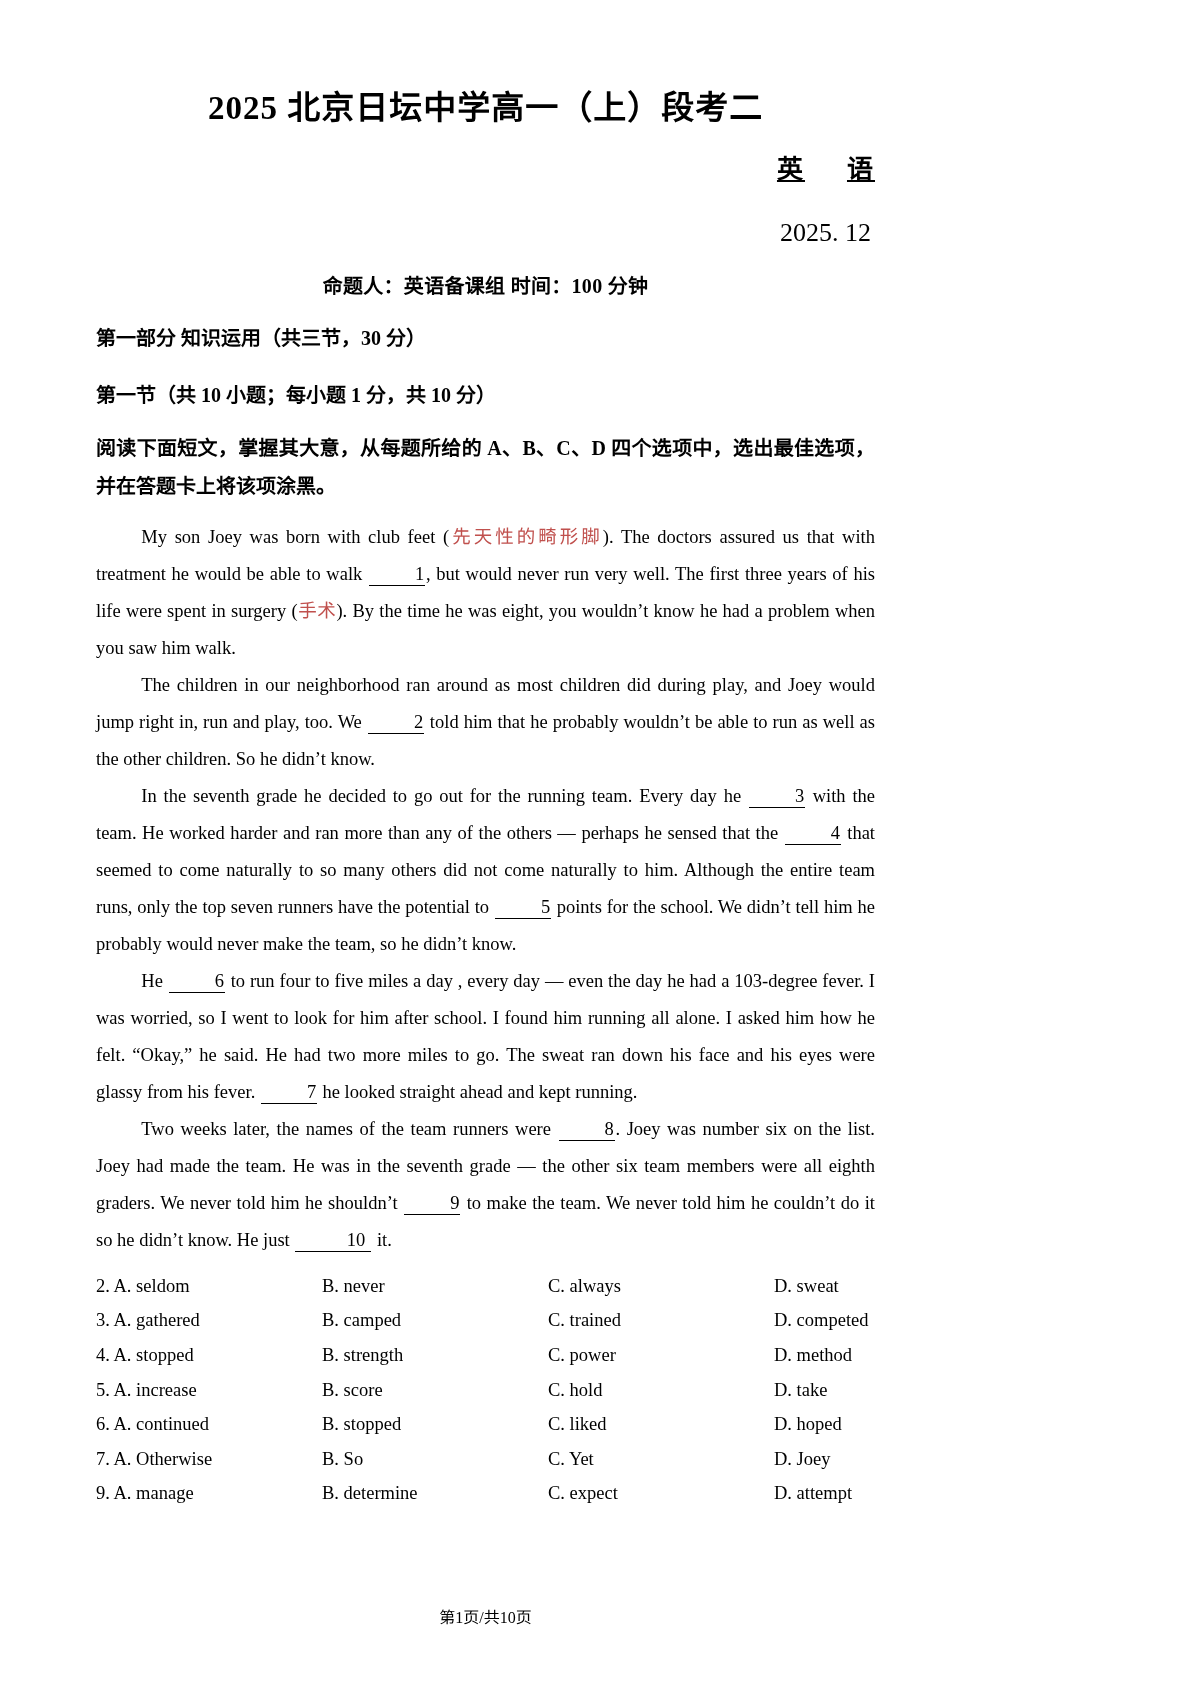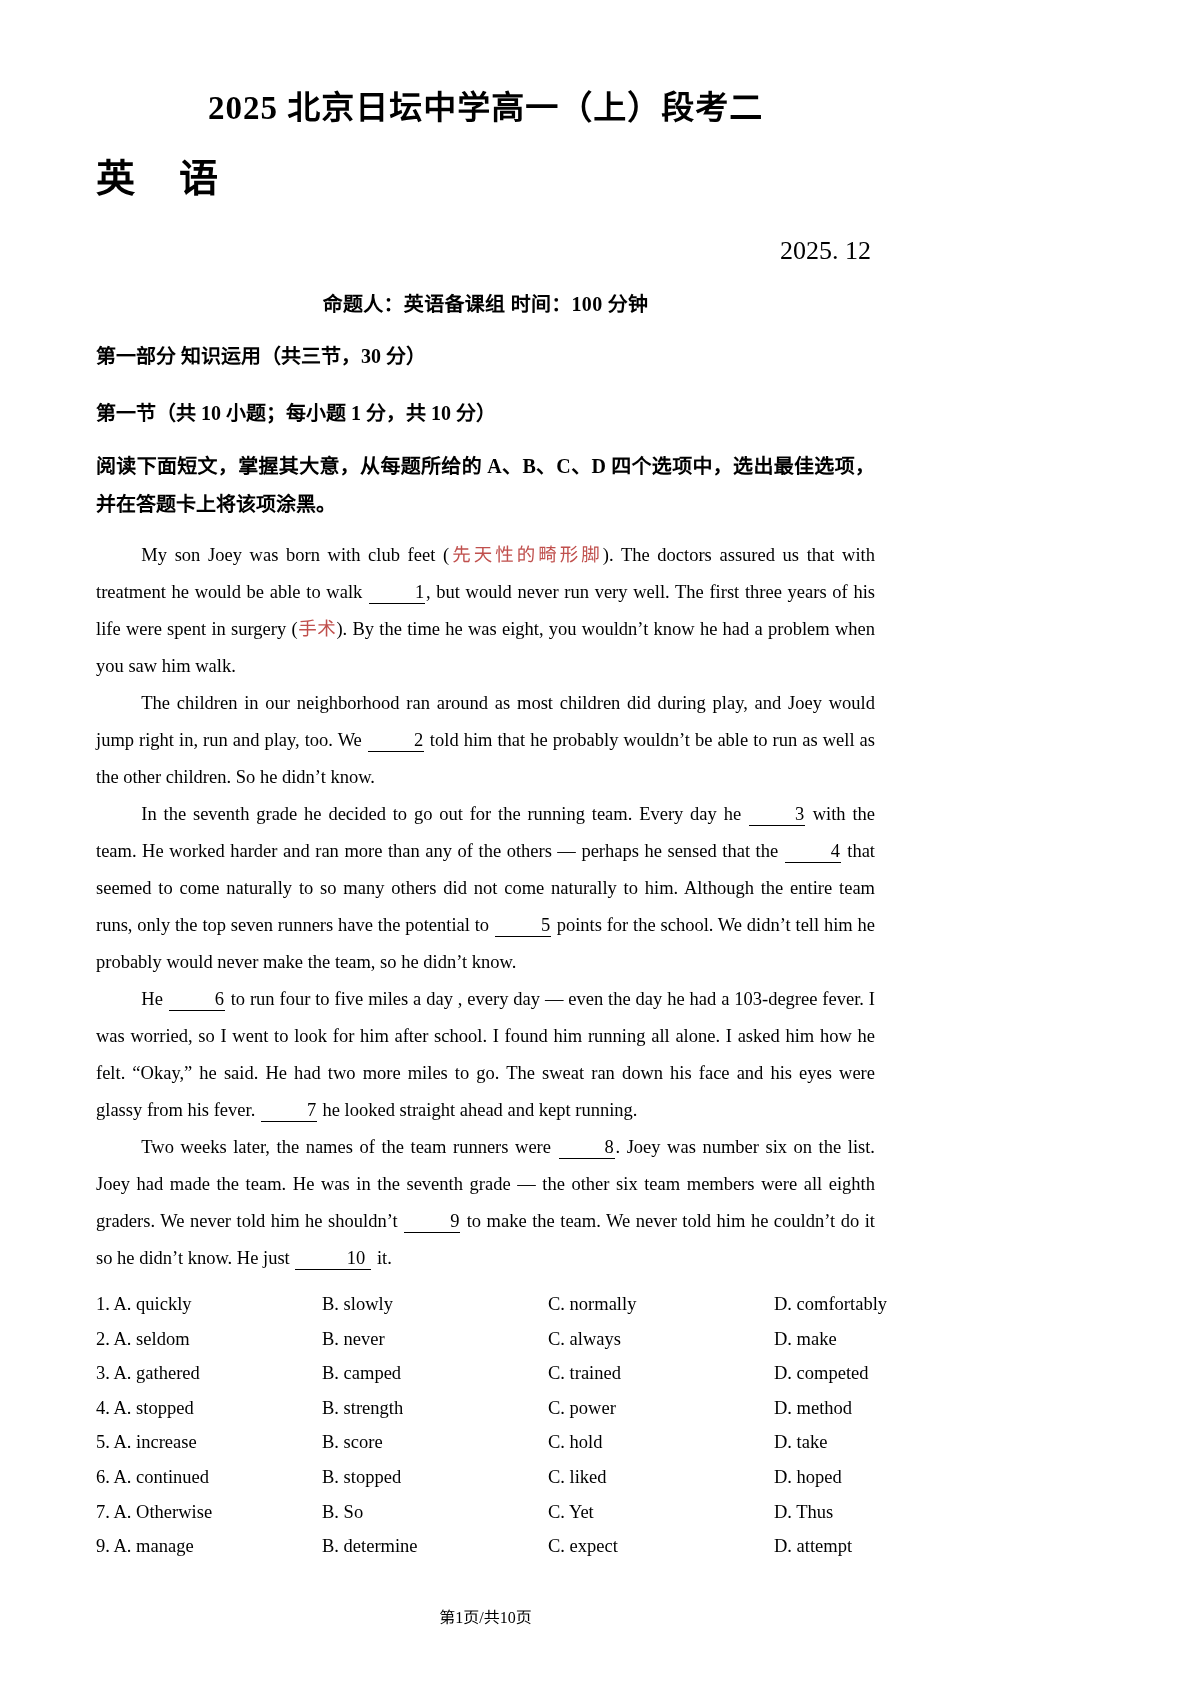--- a/index.html
+++ b/index.html
@@ -26,26 +26,27 @@
   .doc-title {
     text-align: center;
     font-size: 33px;
     font-weight: bold;
     letter-spacing: 1px;
     margin: 14px 0 0 0;
     line-height: 1.5;
     font-family: "Liberation Serif", "DejaVu Serif", serif;
   }
   .doc-subject {
-    text-align: left;
-    font-size: 39px;
+    text-align: right;
+    font-size: 26px;
     font-weight: bold;
     margin: 18px 0 0 0;
     line-height: 1.4;
     letter-spacing: 2px;
+    text-decoration: underline;
   }
   .doc-subject .gapspace { display: inline-block; width: 42px; }
   .doc-date {
     text-align: right;
     font-size: 26px;
     font-weight: normal;
     margin: 30px 0 0 0;
     padding-right: 4px;
   }
   .doc-meta {
@@ -147,30 +148,24 @@
     <p><span>In the seventh grade he decided to go out for the running team. Every day he </span><span class="blank">3</span><span> with the team. He worked harder and ran more than any of the others — perhaps he sensed that the </span><span class="blank">4</span><span> that seemed to come naturally to so many others did not come naturally to him. Although the entire team runs, only the top seven runners have the potential to </span><span class="blank">5</span><span> points for the school. We didn’t tell him he probably would never make the team, so he didn’t know.</span></p>
 
     <p><span>He </span><span class="blank">6</span><span> to run four to five miles a day , every day — even the day he had a 103-degree fever. I was worried, so I went to look for him after school. I found him running all alone. I asked him how he felt. “Okay,” he said. He had two more miles to go. The sweat ran down his face and his eyes were glassy from his fever. </span><span class="blank">7</span><span> he looked straight ahead and kept running.</span></p>
 
     <p><span>Two weeks later, the names of the team runners were </span><span class="blank">8</span><span>. Joey was number six on the list. Joey had made the team. He was in the seventh grade — the other six team members were all eighth graders. We never told him he shouldn’t </span><span class="blank">9</span><span> to make the team. We never told him he couldn’t do it so he didn’t know. He just </span><span class="blank wide">10</span><span> it.</span></p>
 
   </div>
 
   <div class="options" id="options-list">
       <div class="opt-row">
-        <div class="opt-cell first"><span>1.</span> <span>A. quickly</span></div>
-        <div class="opt-cell"><span>B. slowly</span></div>
-        <div class="opt-cell"><span>C. normally</span></div>
-        <div class="opt-cell"><span>D. comfortably</span></div>
-      </div>
-      <div class="opt-row">
         <div class="opt-cell first"><span>2.</span> <span>A. seldom</span></div>
         <div class="opt-cell"><span>B. never</span></div>
         <div class="opt-cell"><span>C. always</span></div>
-        <div class="opt-cell"><span>D. make</span></div>
+        <div class="opt-cell"><span>D. sweat</span></div>
       </div>
       <div class="opt-row">
         <div class="opt-cell first"><span>3.</span> <span>A. gathered</span></div>
         <div class="opt-cell"><span>B. camped</span></div>
         <div class="opt-cell"><span>C. trained</span></div>
         <div class="opt-cell"><span>D. competed</span></div>
       </div>
       <div class="opt-row">
         <div class="opt-cell first"><span>4.</span> <span>A. stopped</span></div>
         <div class="opt-cell"><span>B. strength</span></div>
@@ -186,21 +181,21 @@
       <div class="opt-row">
         <div class="opt-cell first"><span>6.</span> <span>A. continued</span></div>
         <div class="opt-cell"><span>B. stopped</span></div>
         <div class="opt-cell"><span>C. liked</span></div>
         <div class="opt-cell"><span>D. hoped</span></div>
       </div>
       <div class="opt-row">
         <div class="opt-cell first"><span>7.</span> <span>A. Otherwise</span></div>
         <div class="opt-cell"><span>B. So</span></div>
         <div class="opt-cell"><span>C. Yet</span></div>
-        <div class="opt-cell"><span>D. Thus</span></div>
+        <div class="opt-cell"><span>D. Joey</span></div>
       </div>
       <div class="opt-row">
         <div class="opt-cell first"><span>9.</span> <span>A. manage</span></div>
         <div class="opt-cell"><span>B. determine</span></div>
         <div class="opt-cell"><span>C. expect</span></div>
         <div class="opt-cell"><span>D. attempt</span></div>
       </div>
     </div>
 
   <div class="footer">第1页/共10页</div>

